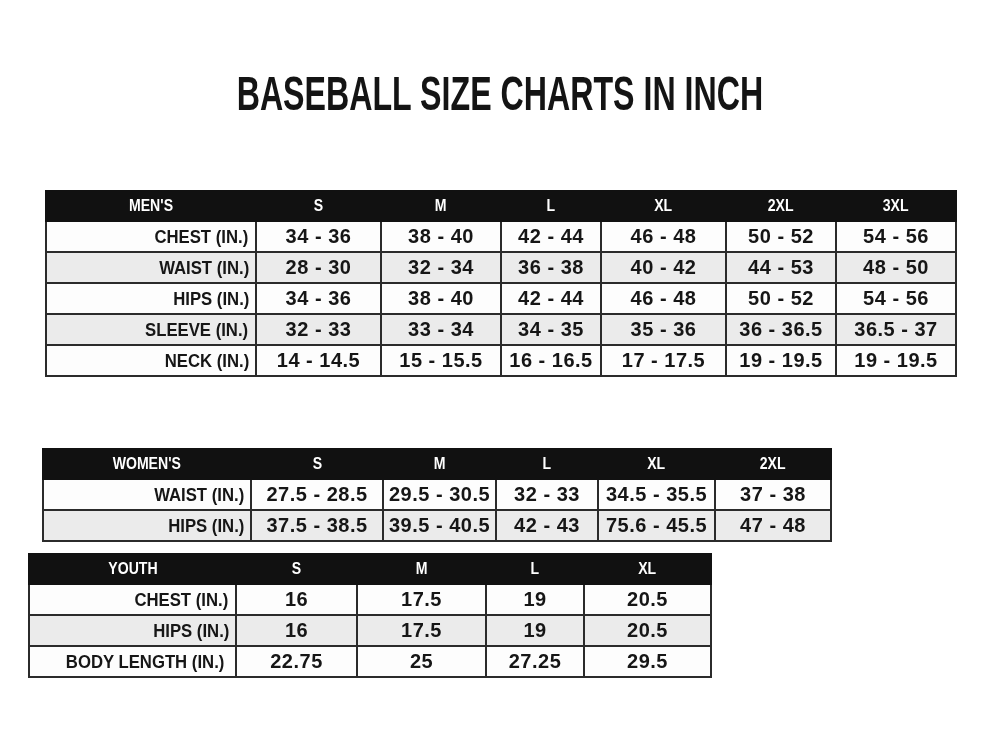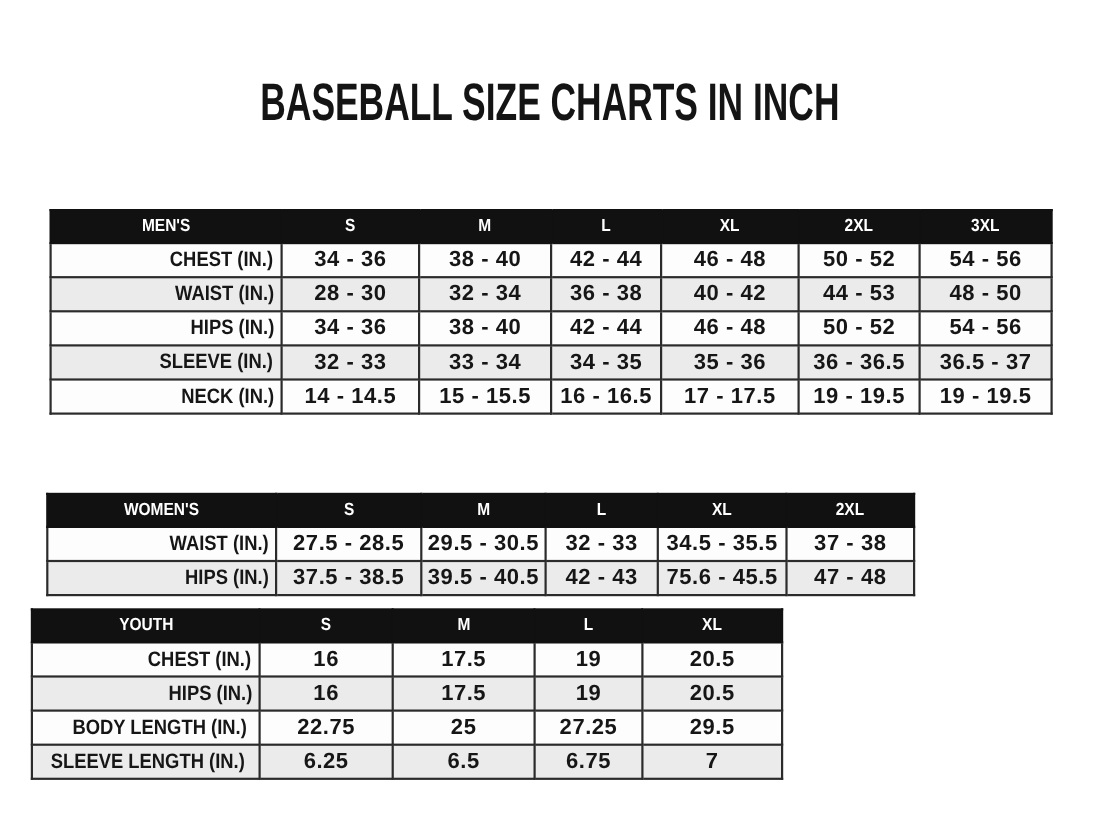--- a/index.html
+++ b/index.html
@@ -222,23 +222,16 @@
           <td><span class="val">19</span></td>
           <td><span class="val">20.5</span></td>
         </tr>
         <tr>
           <th><span class="lbl">BODY LENGTH (IN.)</span></th>
           <td><span class="val">22.75</span></td>
           <td><span class="val">25</span></td>
           <td><span class="val">27.25</span></td>
           <td><span class="val">29.5</span></td>
         </tr>
-        <tr>
-          <th><span class="lbl">SLEEVE LENGTH (IN.)</span></th>
-          <td><span class="val">6.25</span></td>
-          <td><span class="val">6.5</span></td>
-          <td><span class="val">6.75</span></td>
-          <td><span class="val">7</span></td>
-        </tr>
       </tbody>
   </table>
 
 </div>
 
 </body></html>

